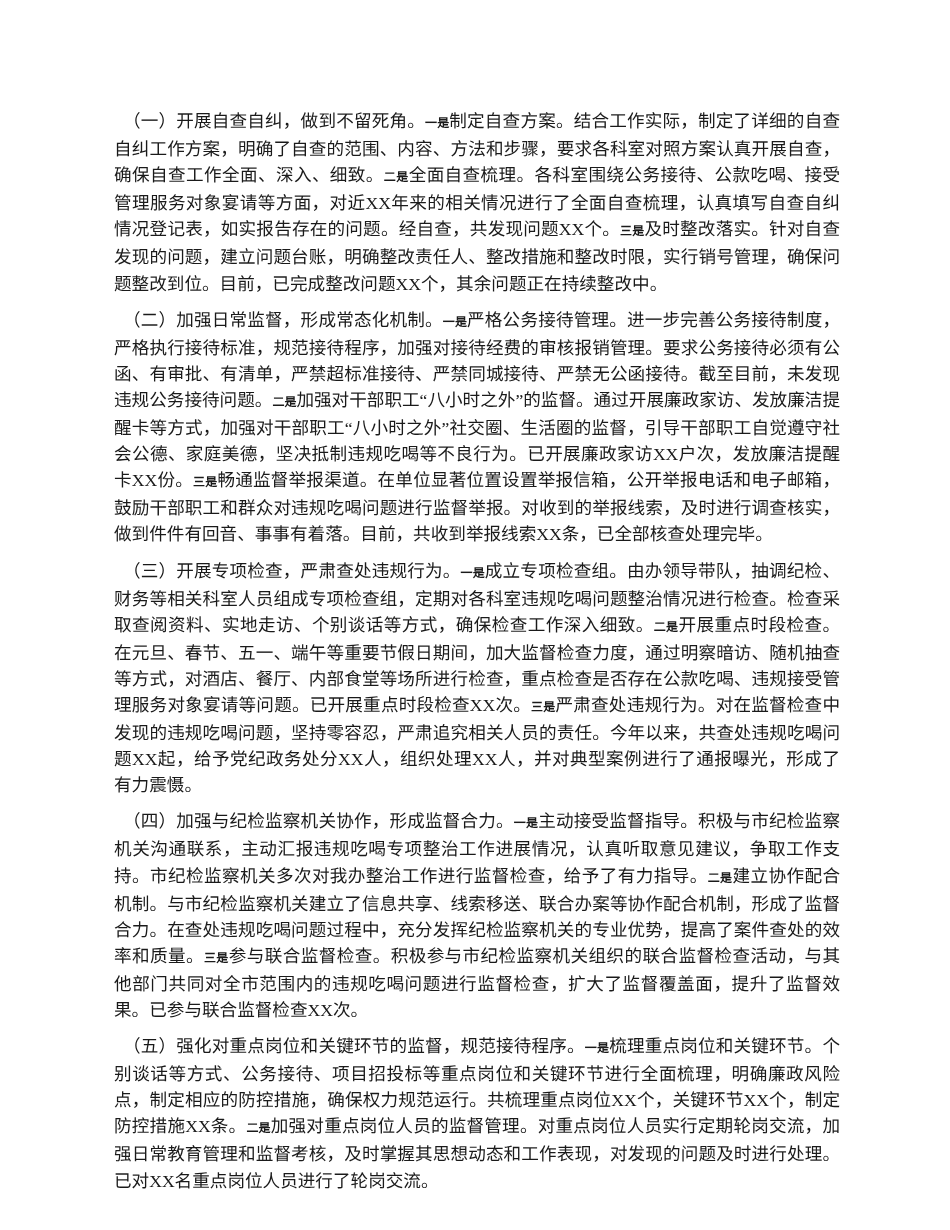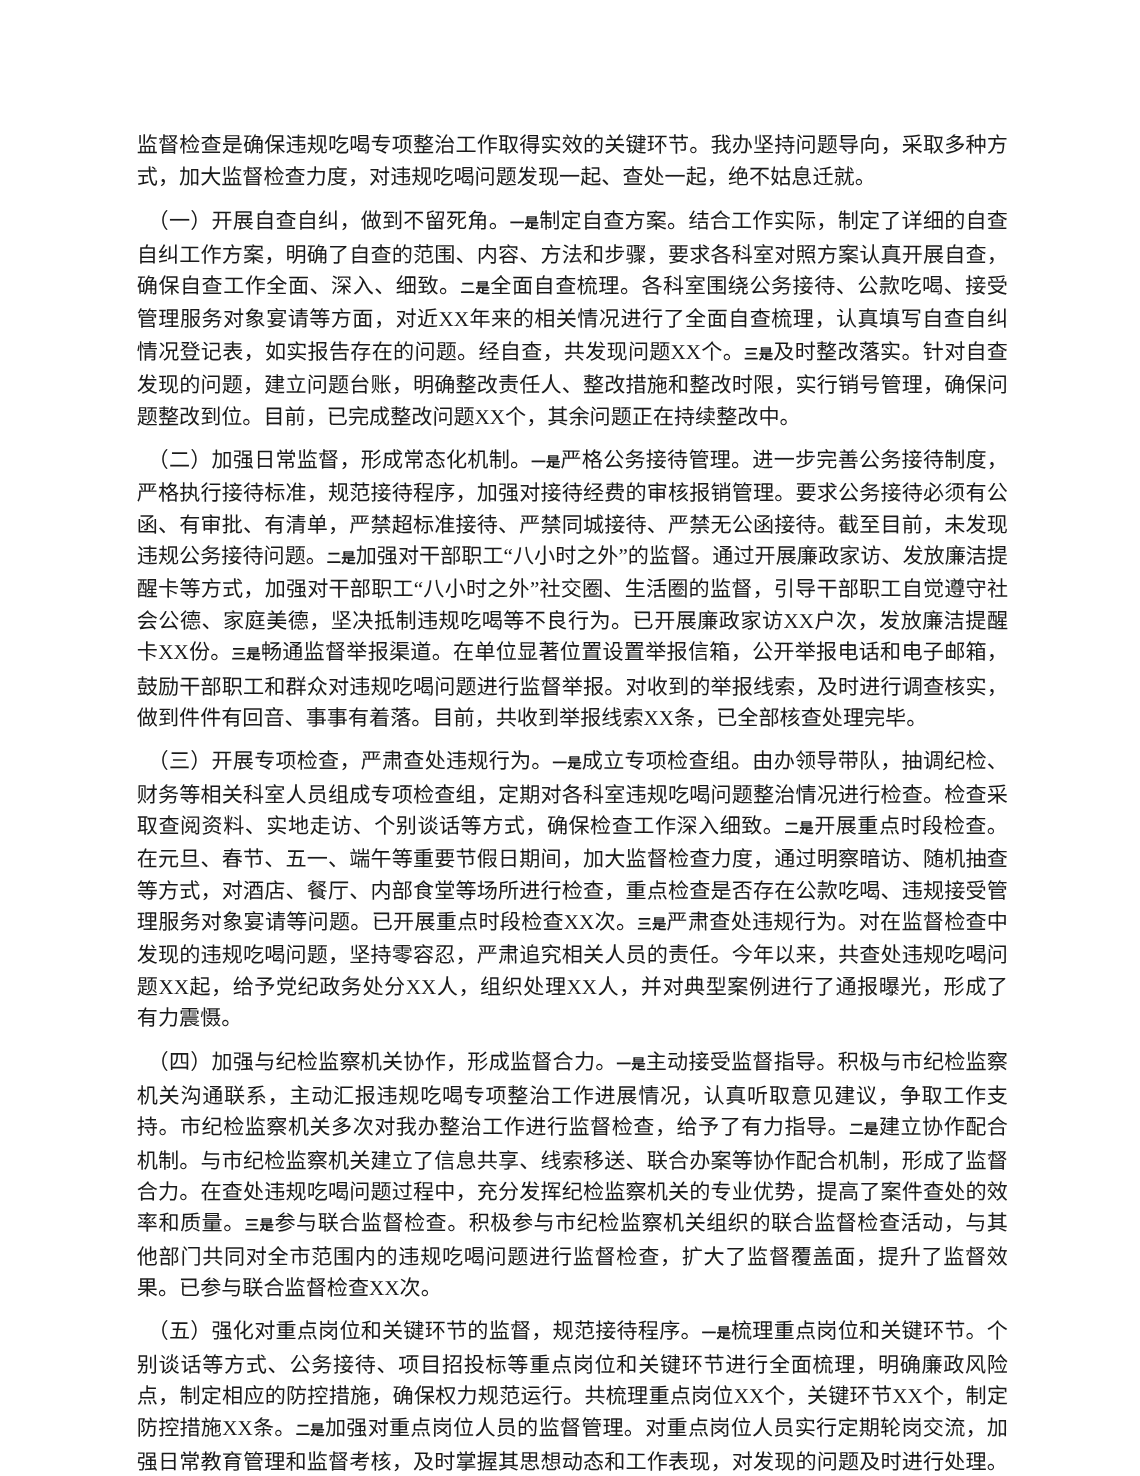--- a/index.html
+++ b/index.html
@@ -57,20 +57,19 @@
     font-weight: bold;
     font-family: "Liberation Sans", "DejaVu Sans", sans-serif;
     font-size: 12px;
   }
 </style>
 </head>
 <body>
 
 <div class="page">
   <div class="doc-body">
-      <p class="para lead"><span>监督检查是确保违规吃喝专项整治工作取得实效的关键环节。我办坚持问题导向，采取多种方式，加大监督检查力度，对违规吃喝问题发现一起、查处一起，绝不姑息迁就。</span></p>
       <p class="para"><span>　（一）开展自查自纠，做到不留死角。</span><span class="bold">一是</span><span>制定自查方案。结合工作实际，制定了详细的自查自纠工作方案，明确了自查的范围、内容、方法和步骤，要求各科室对照方案认真开展自查，确保自查工作全面、深入、细致。</span><span class="bold">二是</span><span>全面自查梳理。各科室围绕公务接待、公款吃喝、接受管理服务对象宴请等方面，对近XX年来的相关情况进行了全面自查梳理，认真填写自查自纠情况登记表，如实报告存在的问题。经自查，共发现问题XX个。</span><span class="bold">三是</span><span>及时整改落实。针对自查发现的问题，建立问题台账，明确整改责任人、整改措施和整改时限，实行销号管理，确保问题整改到位。目前，已完成整改问题XX个，其余问题正在持续整改中。</span></p>
       <p class="para"><span>　（二）加强日常监督，形成常态化机制。</span><span class="bold">一是</span><span>严格公务接待管理。进一步完善公务接待制度，严格执行接待标准，规范接待程序，加强对接待经费的审核报销管理。要求公务接待必须有公函、有审批、有清单，严禁超标准接待、严禁同城接待、严禁无公函接待。截至目前，未发现违规公务接待问题。</span><span class="bold">二是</span><span>加强对干部职工“八小时之外”的监督。通过开展廉政家访、发放廉洁提醒卡等方式，加强对干部职工“八小时之外”社交圈、生活圈的监督，引导干部职工自觉遵守社会公德、家庭美德，坚决抵制违规吃喝等不良行为。已开展廉政家访XX户次，发放廉洁提醒卡XX份。</span><span class="bold">三是</span><span>畅通监督举报渠道。在单位显著位置设置举报信箱，公开举报电话和电子邮箱，鼓励干部职工和群众对违规吃喝问题进行监督举报。对收到的举报线索，及时进行调查核实，做到件件有回音、事事有着落。目前，共收到举报线索XX条，已全部核查处理完毕。</span></p>
       <p class="para"><span>　（三）开展专项检查，严肃查处违规行为。</span><span class="bold">一是</span><span>成立专项检查组。由办领导带队，抽调纪检、财务等相关科室人员组成专项检查组，定期对各科室违规吃喝问题整治情况进行检查。检查采取查阅资料、实地走访、个别谈话等方式，确保检查工作深入细致。</span><span class="bold">二是</span><span>开展重点时段检查。在元旦、春节、五一、端午等重要节假日期间，加大监督检查力度，通过明察暗访、随机抽查等方式，对酒店、餐厅、内部食堂等场所进行检查，重点检查是否存在公款吃喝、违规接受管理服务对象宴请等问题。已开展重点时段检查XX次。</span><span class="bold">三是</span><span>严肃查处违规行为。对在监督检查中发现的违规吃喝问题，坚持零容忍，严肃追究相关人员的责任。今年以来，共查处违规吃喝问题XX起，给予党纪政务处分XX人，组织处理XX人，并对典型案例进行了通报曝光，形成了有力震慑。</span></p>
       <p class="para"><span>　（四）加强与纪检监察机关协作，形成监督合力。</span><span class="bold">一是</span><span>主动接受监督指导。积极与市纪检监察机关沟通联系，主动汇报违规吃喝专项整治工作进展情况，认真听取意见建议，争取工作支持。市纪检监察机关多次对我办整治工作进行监督检查，给予了有力指导。</span><span class="bold">二是</span><span>建立协作配合机制。与市纪检监察机关建立了信息共享、线索移送、联合办案等协作配合机制，形成了监督合力。在查处违规吃喝问题过程中，充分发挥纪检监察机关的专业优势，提高了案件查处的效率和质量。</span><span class="bold">三是</span><span>参与联合监督检查。积极参与市纪检监察机关组织的联合监督检查活动，与其他部门共同对全市范围内的违规吃喝问题进行监督检查，扩大了监督覆盖面，提升了监督效果。已参与联合监督检查XX次。</span></p>
       <p class="para"><span>　（五）强化对重点岗位和关键环节的监督，规范接待程序。</span><span class="bold">一是</span><span>梳理重点岗位和关键环节。个别谈话等方式、公务接待、项目招投标等重点岗位和关键环节进行全面梳理，明确廉政风险点，制定相应的防控措施，确保权力规范运行。共梳理重点岗位XX个，关键环节XX个，制定防控措施XX条。</span><span class="bold">二是</span><span>加强对重点岗位人员的监督管理。对重点岗位人员实行定期轮岗交流，加强日常教育管理和监督考核，及时掌握其思想动态和工作表现，对发现的问题及时进行处理。已对XX名重点岗位人员进行了轮岗交流。</span></p>
     </div>
 </div>
 
 </body></html>

